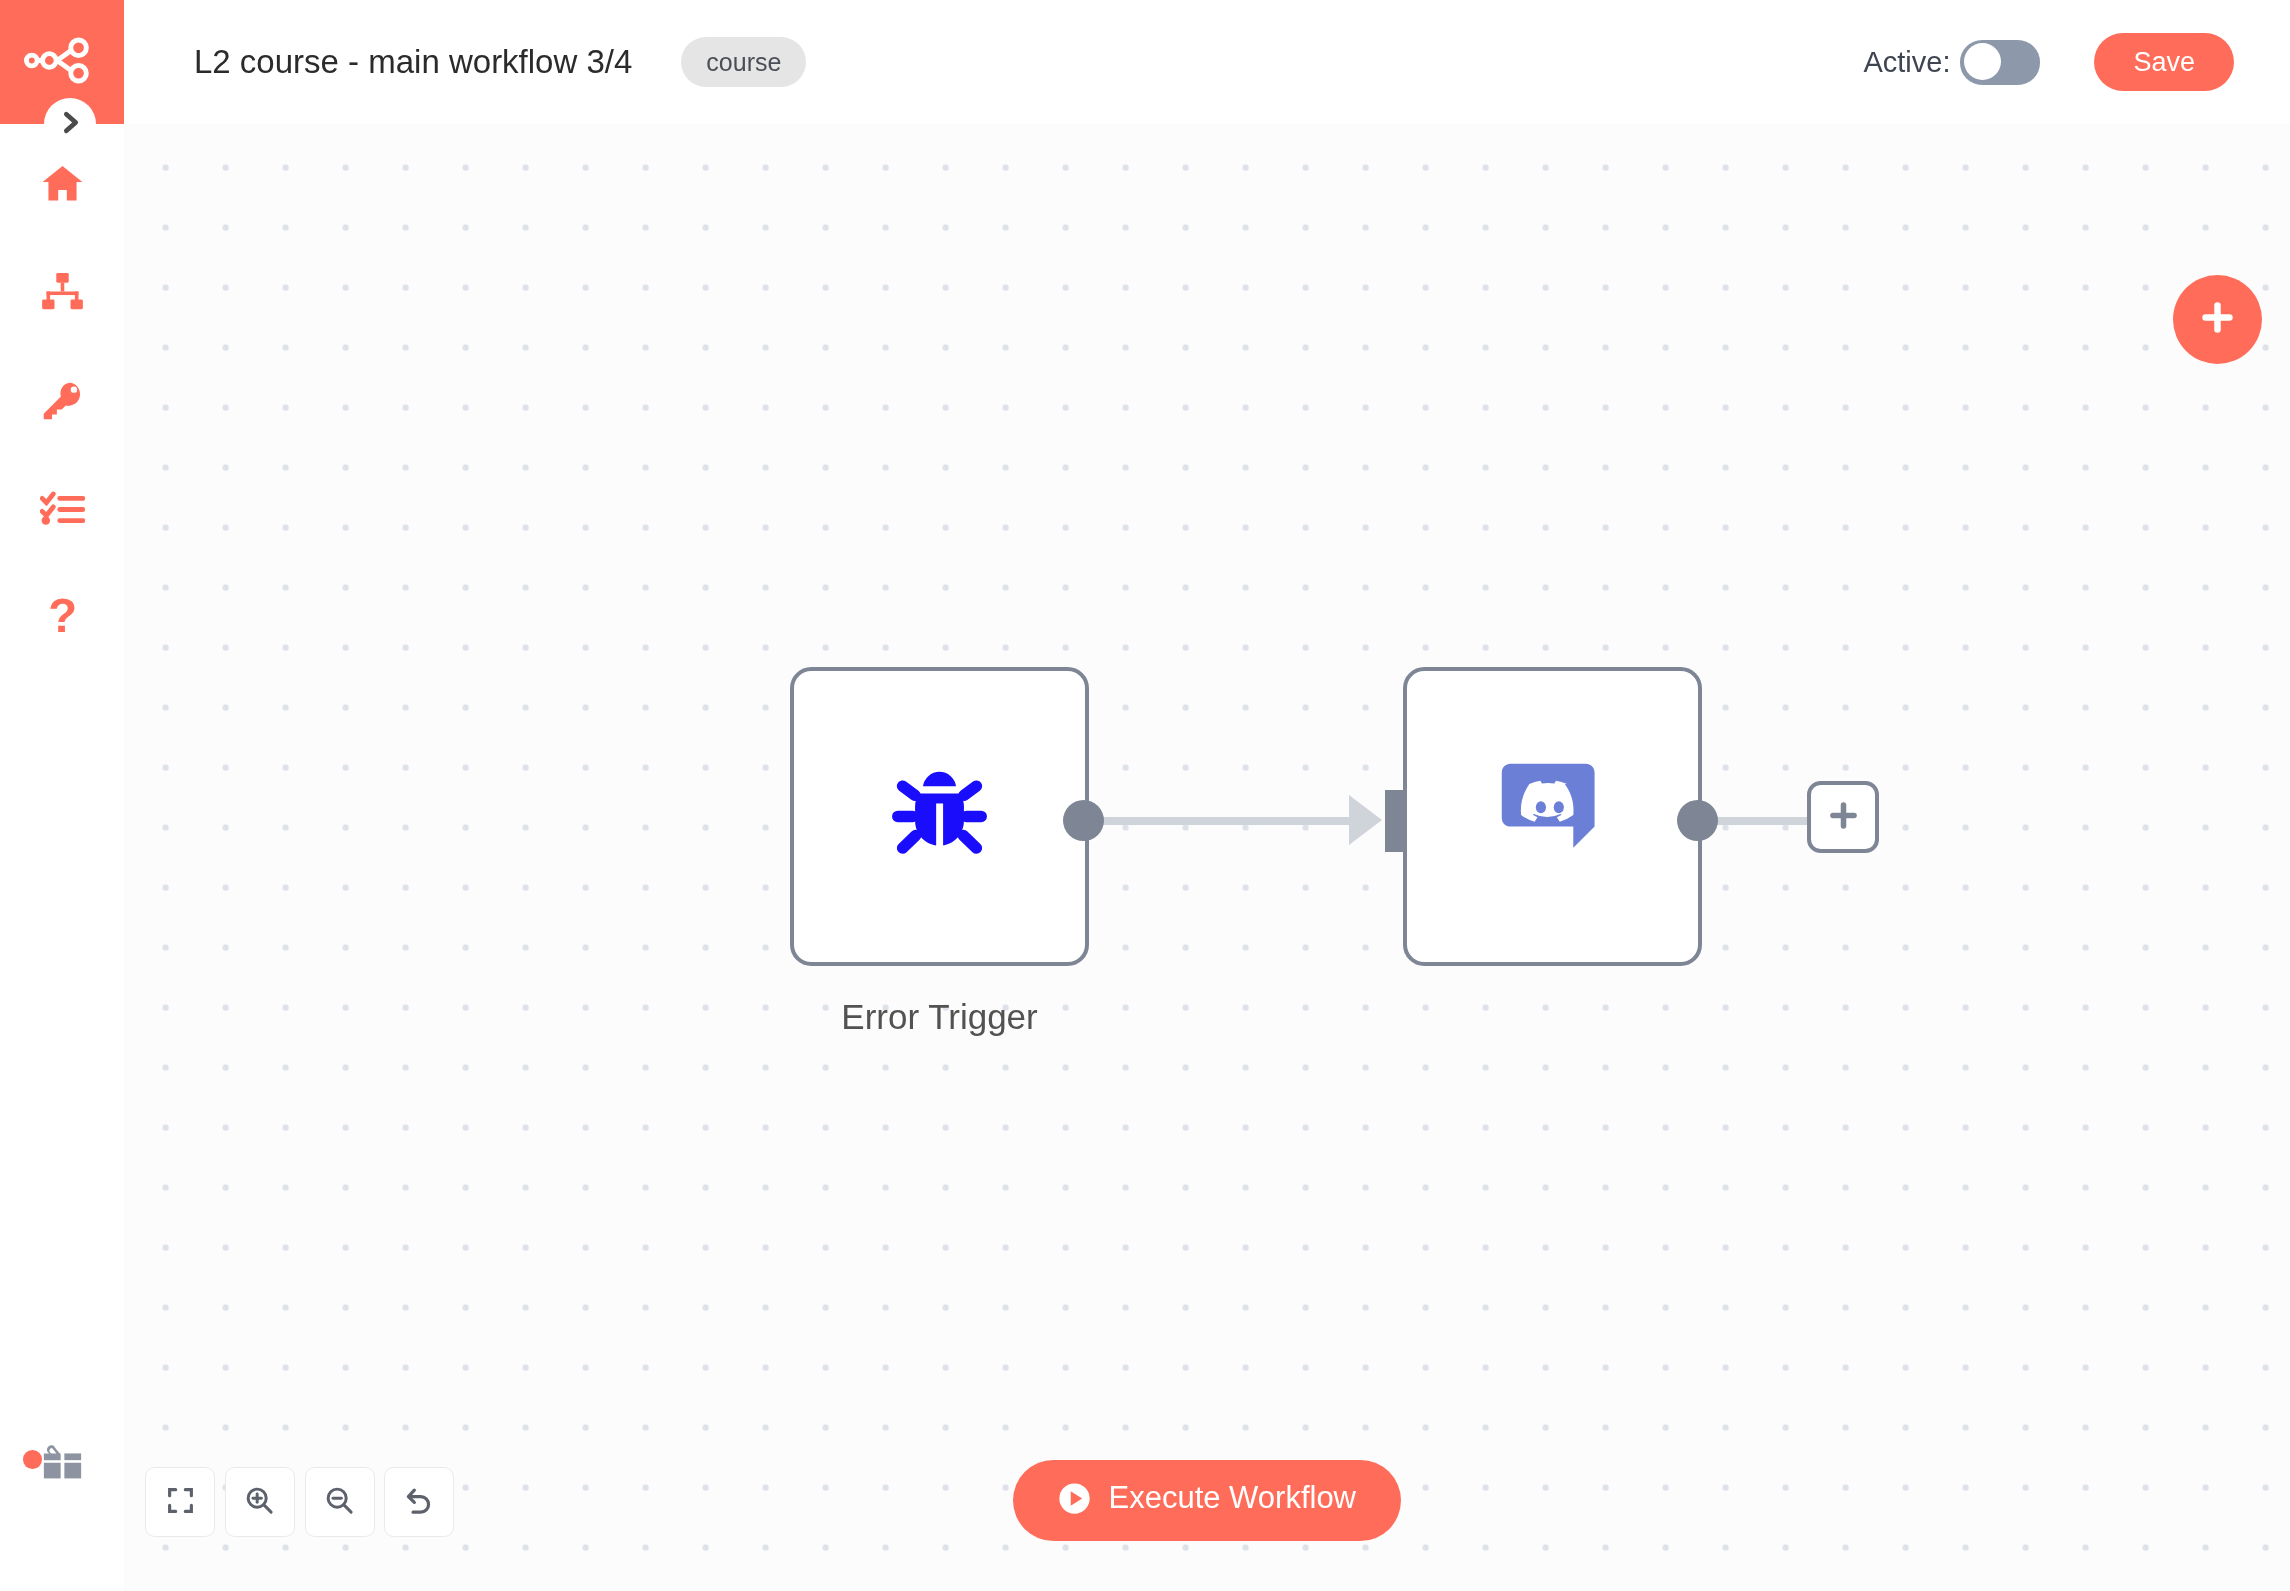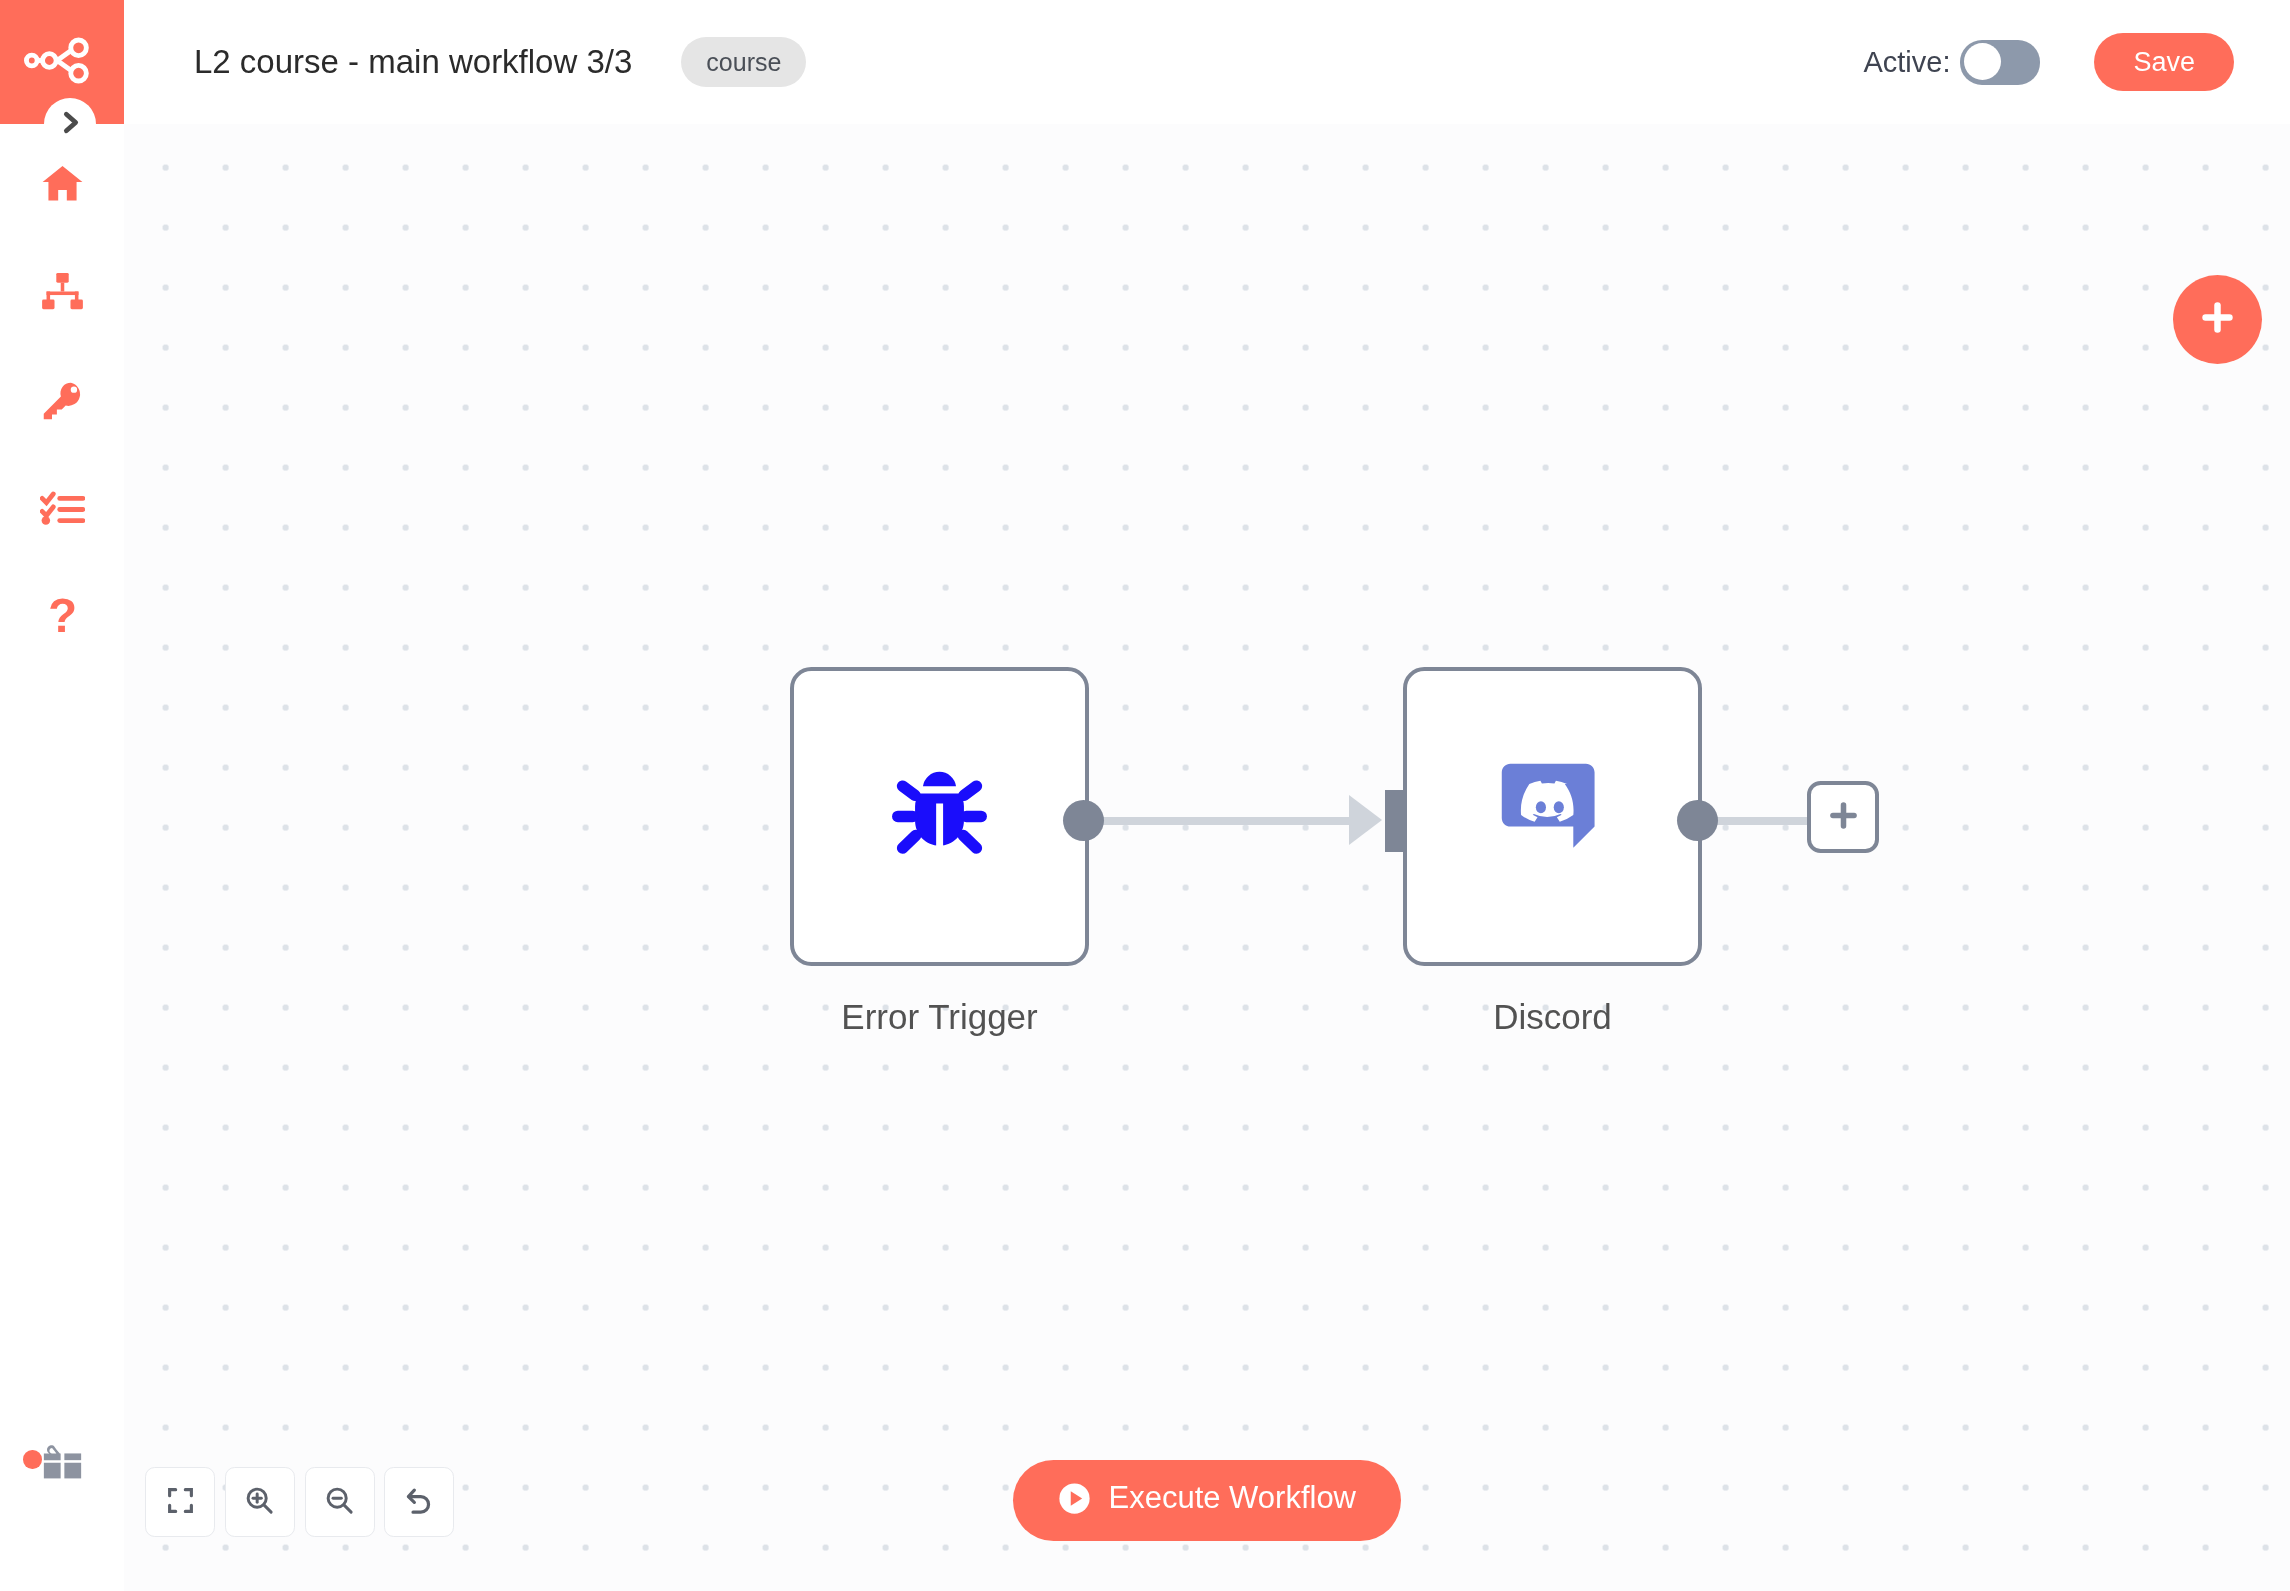--- a/index.html
+++ b/index.html
@@ -289,21 +289,21 @@
           <rect x="13" y="5.6" width="9" height="3.6"></rect>
           <rect x="13" y="10.6" width="9" height="8.4"></rect>
         </svg>
         <span id="gift-dot"></span>
       </span>
     </div>
 
   </div>
 
   <div id="header">
-    <div id="wf-title">L2 course - main workflow 3/3</div>
+    <div id="wf-title">L2 course - main workflow 3/4</div>
     <div id="wf-tag">course</div>
 
     <div id="header-right">
       <span id="active-label">Active:</span>
       <div id="active-toggle">
         <div id="active-knob"></div>
       </div>
       <button id="save-btn">Save</button>
     </div>
   </div>
@@ -351,21 +351,20 @@
       <span>
         <svg width="116" height="116" viewBox="0 0 24 24">
           <path d="M3.2 1.4h15.6c1.0 0 1.8.8 1.8 1.8v11.2l-4.4 4.4v-4.4H3.2c-1.0 0-1.8-.8-1.8-1.8V3.2c0-1.0.8-1.8 1.8-1.8z" fill="#6B7FD7"></path>
           <path d="M14.9 5.6a9.0 9.0 0 0 0-2.3-.7l-.3.6a8.0 8.0 0 0 0-2.6 0l-.3-.6a9.0 9.0 0 0 0-2.3.7c-1.5 2.2-1.9 4.3-1.7 6.4a9.1 9.1 0 0 0 2.8 1.4l.6-.95a5.9 5.9 0 0 1-1.0-.48l.25-.19a6.5 6.5 0 0 0 5.5 0l.25.19c-.32.19-.65.35-1.0.48l.6.95a9.1 9.1 0 0 0 2.8-1.4c.25-2.45-.42-4.53-1.75-6.4z" fill="#ffffff"></path>
           <ellipse cx="9.5" cy="10.4" rx="1.05" ry="1.25" fill="#6B7FD7"></ellipse>
           <ellipse cx="13.2" cy="10.4" rx="1.05" ry="1.25" fill="#6B7FD7"></ellipse>
         </svg>
       </span>
     </div>
     <div class="out-dot" id="out-discord"></div>
-    <div class="node-label" id="label-discord">Discord</div>
 
     <div id="add-endpoint">
       <span>
         <svg width="39" height="39" viewBox="0 0 24 24">
           <g stroke="#7e8696" stroke-width="3.4" stroke-linecap="round">
             <line x1="12" y1="5.5" x2="12" y2="18.5"></line>
             <line x1="5.5" y1="12" x2="18.5" y2="12"></line>
           </g>
         </svg>
       </span>

